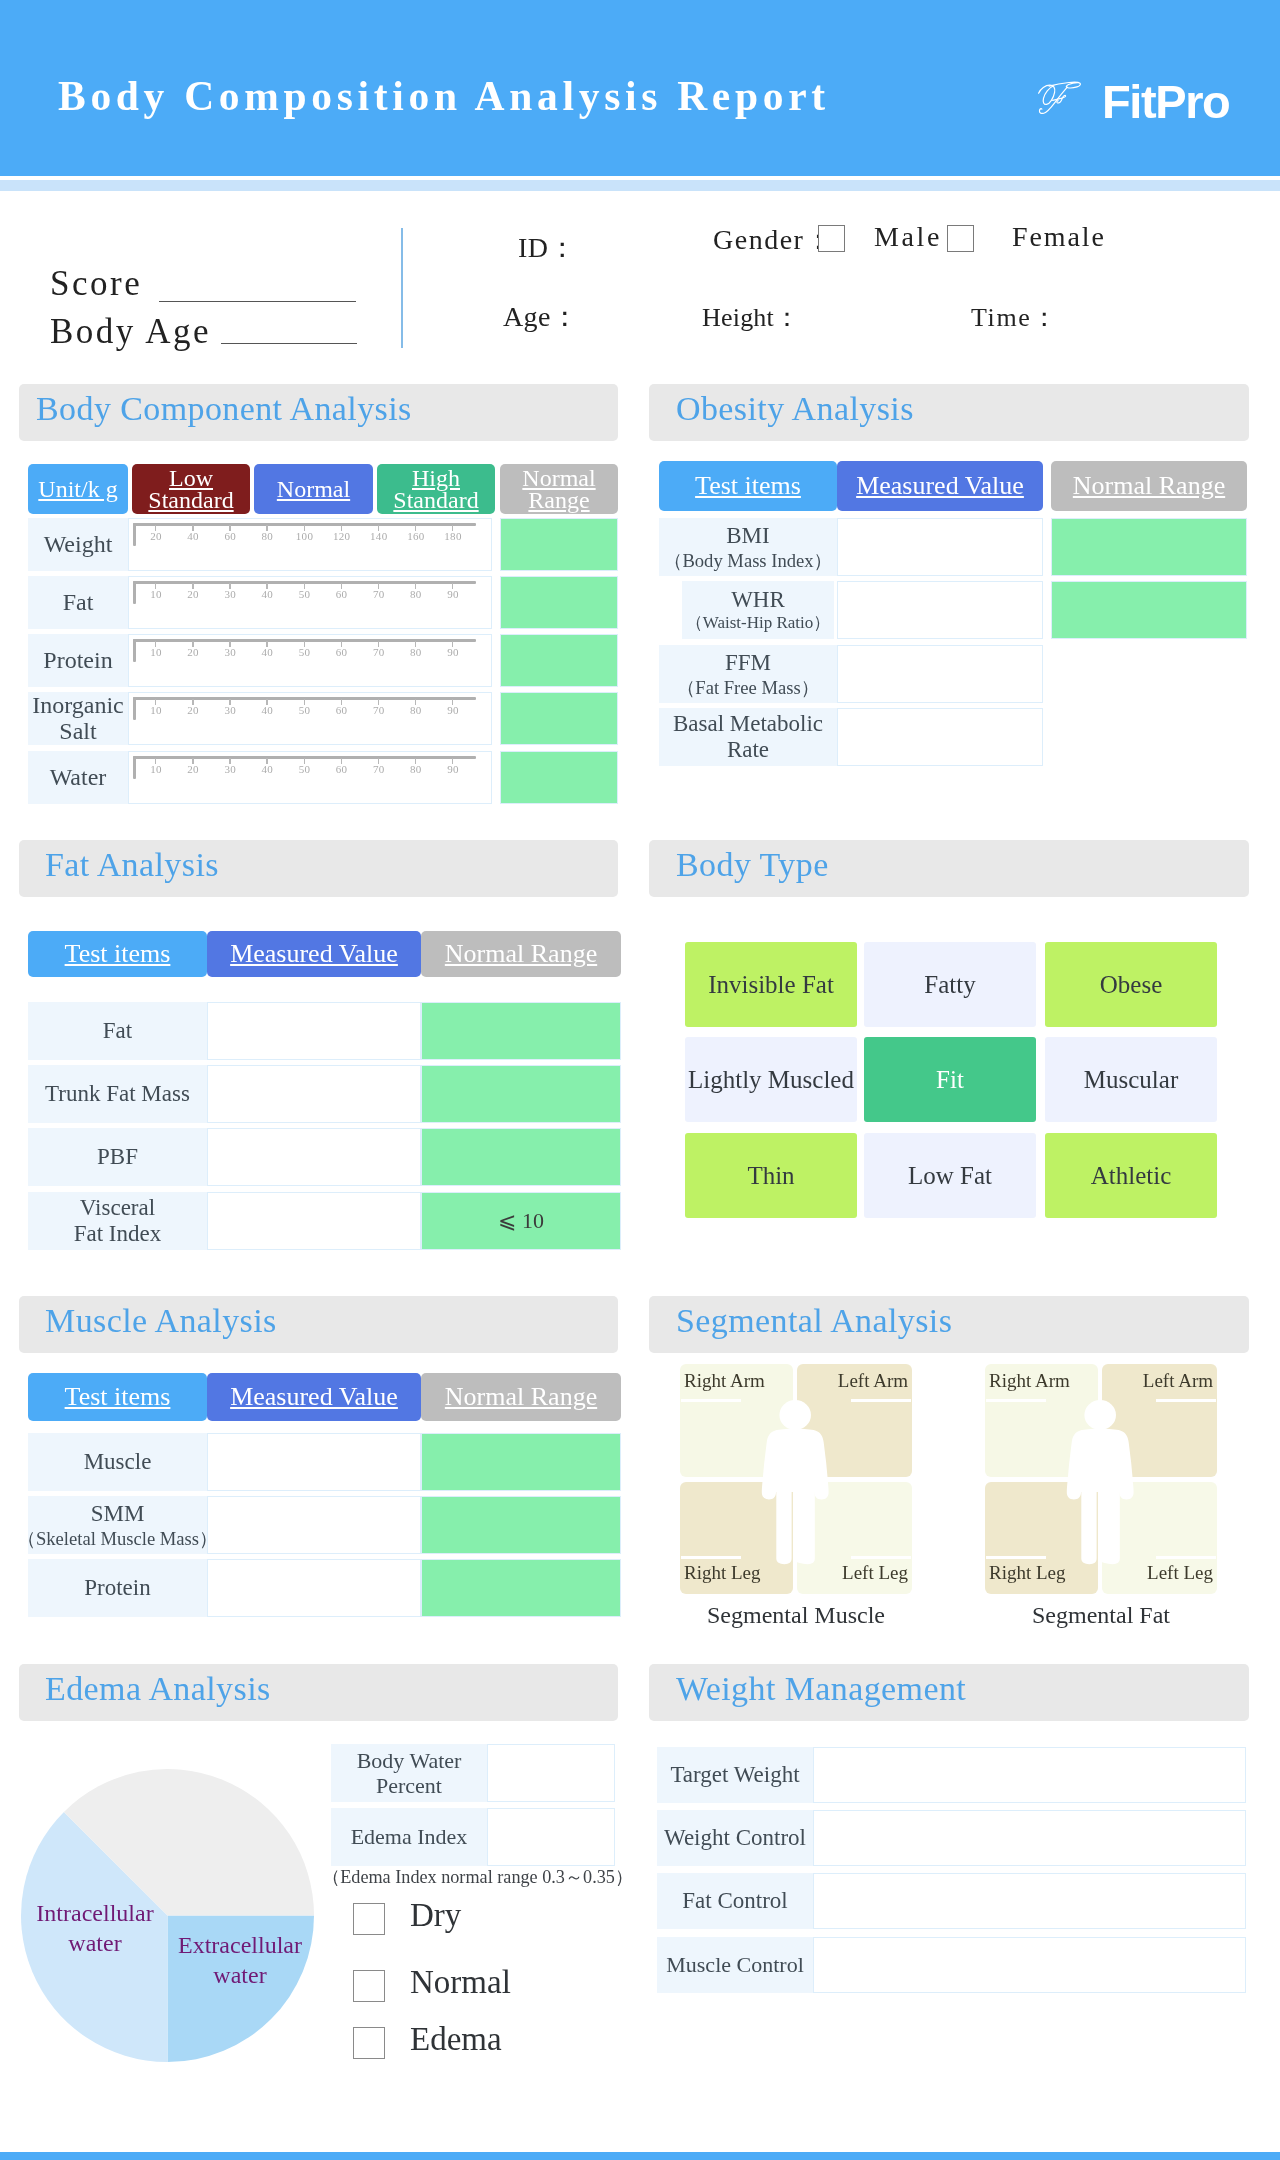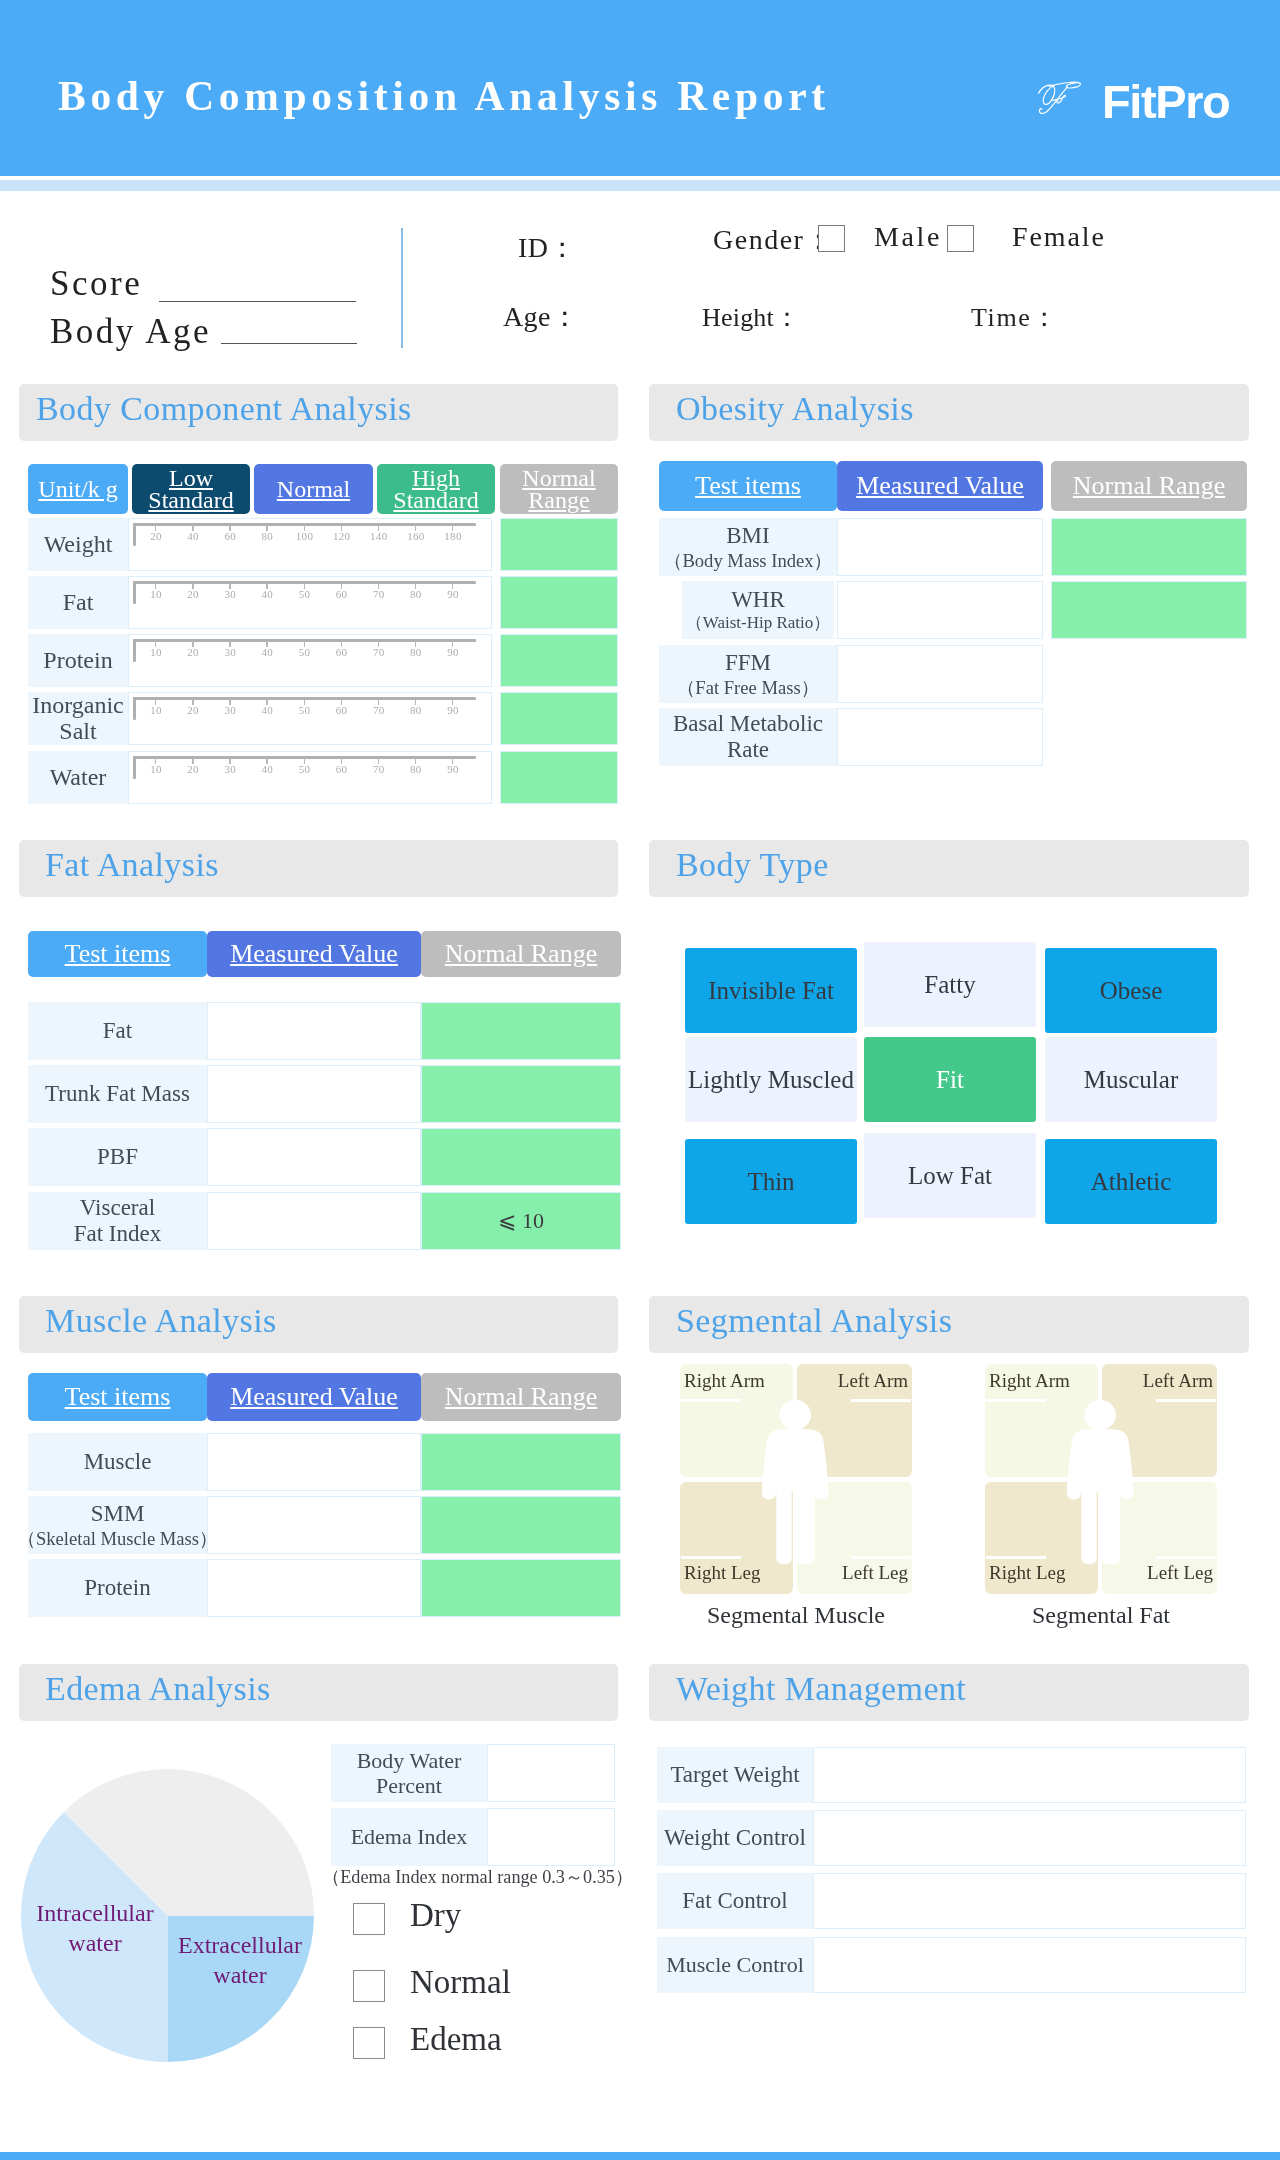--- a/index.html
+++ b/index.html
@@ -34,37 +34,37 @@
   .sec{position:absolute;background:#e8e8e8;border-radius:5px;}
   .sec-title{position:absolute;font-size:34px;color:#4ea3e8;letter-spacing:0.4px;white-space:nowrap;}
 
   
   .cell{position:absolute;box-sizing:border-box;display:flex;align-items:center;
         justify-content:center;text-align:center;}
   .hd{color:#fff;font-size:26px;line-height:1.13;border-radius:5px;text-decoration:underline;}
   .hd.blue{background:#4cabf7;}
   .hd.indigo{background:#5277e3;}
   .hd.grey{background:#bdbdbd;}
-  .hd.orange{background:#0c4a6e;}
+  .hd.orange{background:#7f1d1d;}
   .hd.green{background:#3cbc8d;}
   .lbl{background:#eef6fd;color:#414c55;font-size:22px;line-height:1.14;}
   .box{background:#fff;border:1px solid #ddeefb;}
   .boxr{background:#86efac;border:1px solid #dceefb;}
 
   
   .ruler{position:absolute;}
   .ruler .base{position:absolute;left:0;top:0;height:2.5px;background:#b0b0b0;border-radius:1px;}
   .ruler .lend{position:absolute;left:0;top:0;width:2.5px;height:23px;background:#b0b0b0;border-radius:1px;}
   .ruler .tick{position:absolute;top:2px;width:1.4px;height:6px;background:#b8b8b8;}
   .ruler .tnum{position:absolute;top:7px;font-size:11px;color:#acacac;transform:translateX(-50%);letter-spacing:0.3px;}
 
   
   .bt{position:absolute;box-sizing:border-box;display:flex;align-items:center;justify-content:center;
       border-radius:3px;font-size:25px;color:#343a40;}
-  .bt.a{background:#0ea5e9;margin-top:6px;}
+  .bt.a{background:#bef264;}
   .bt.b{background:#eef2fe;}
   .bt.on{background:#44c88a;color:#fff;}
 
   
   .segwrap{position:absolute;}
   .segcap{position:absolute;font-size:24px;color:#2f3337;text-align:center;white-space:nowrap;}
   .pie-lab{position:absolute;font-size:24px;color:#701a75;text-align:center;line-height:1.25;}
   .ck{position:absolute;box-sizing:border-box;width:32px;height:32px;border:1.6px solid #8a8a8a;background:#fff;}
   .ck-lab{position:absolute;font-size:33px;color:#2f3337;}
   .note{position:absolute;font-size:18.2px;color:#3f4348;white-space:nowrap;}

